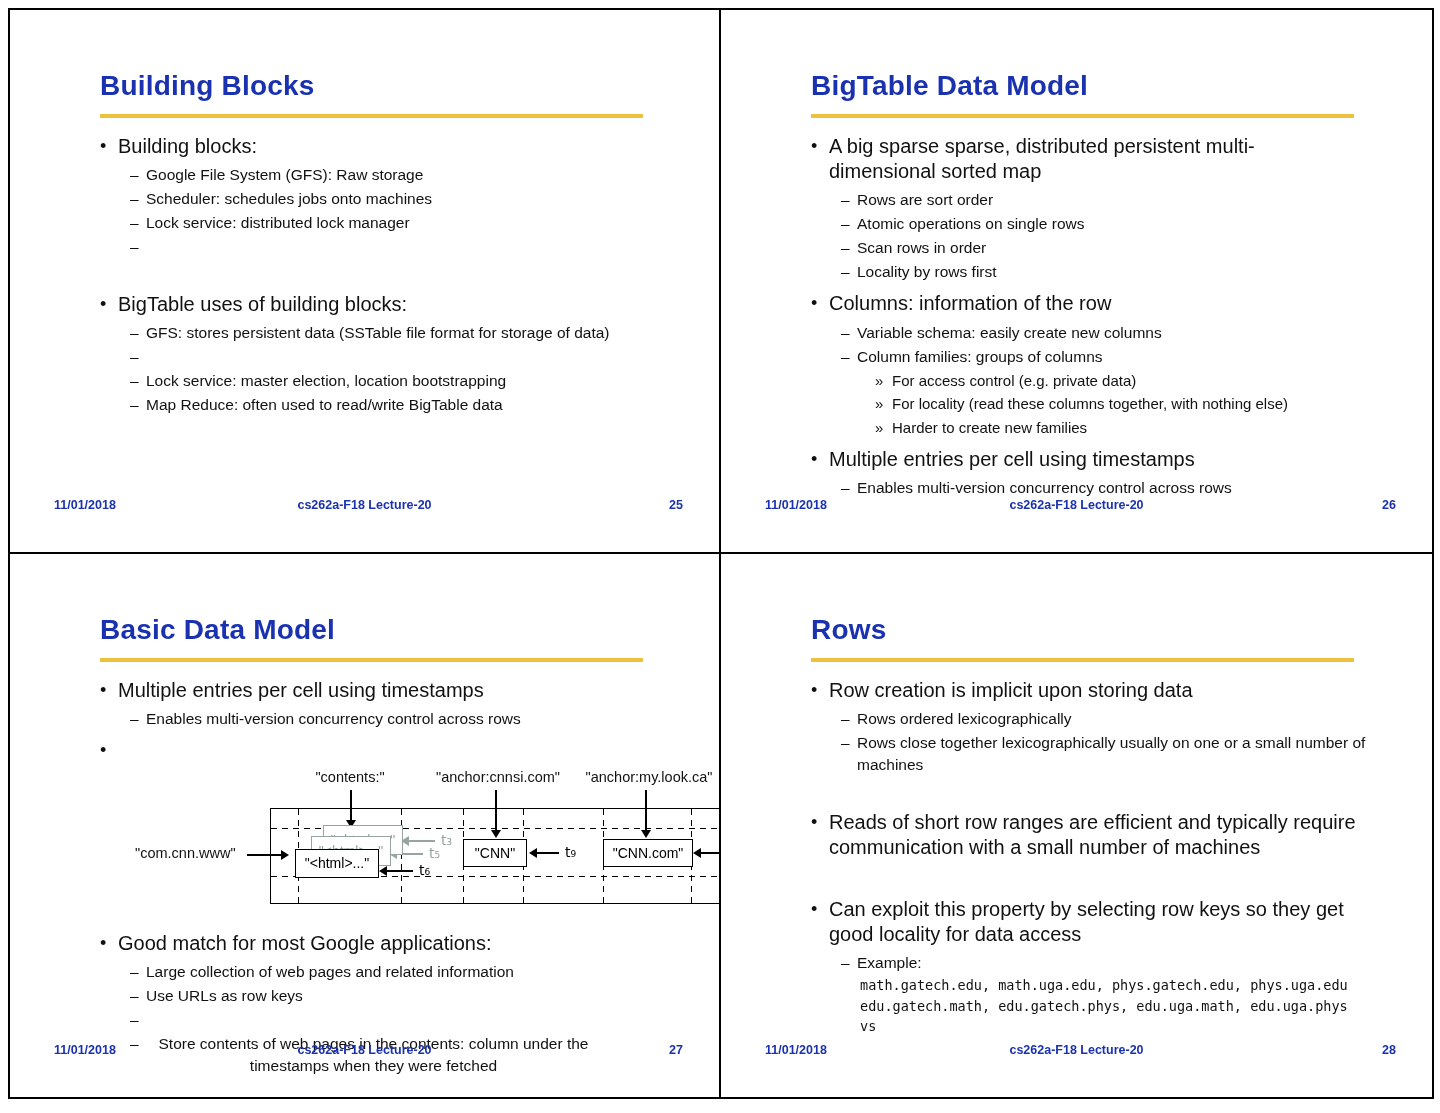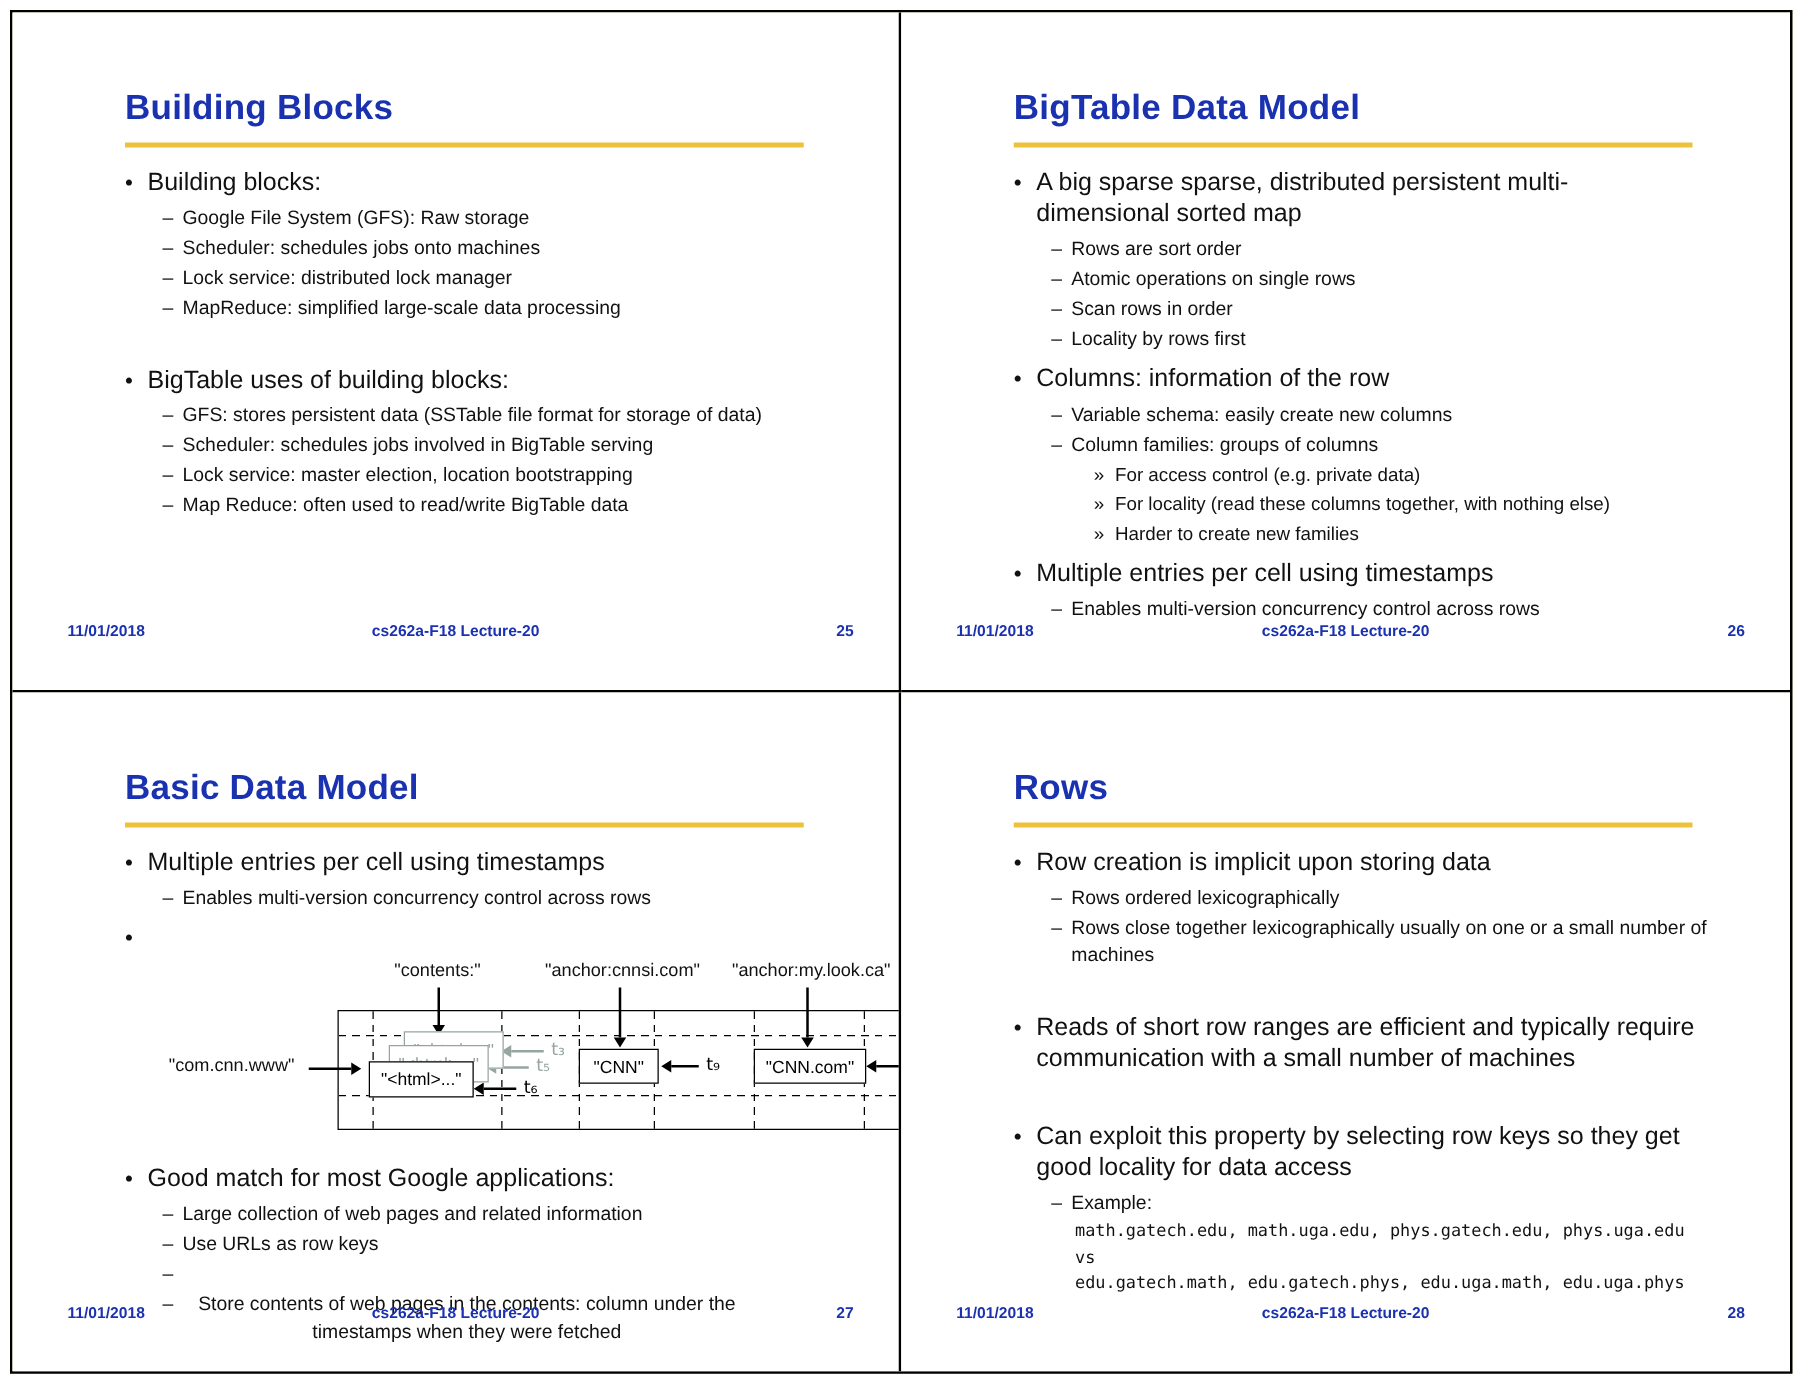--- a/index.html
+++ b/index.html
@@ -87,34 +87,32 @@
             <li class="li-d">
               <span class="marker">–</span>
               <span class="txt">Scheduler: schedules jobs onto machines</span>
             </li>
             <li class="li-d">
               <span class="marker">–</span>
               <span class="txt">Lock service: distributed lock manager</span>
             </li>
             <li class="li-d">
               <span class="marker">–</span>
-              <span class="txt">MapReduce: simplified large-scale data processing</span>
             </li>
             <li class="li-gap"></li>
             <li class="li-b">
               <span class="marker">•</span>
               <span class="txt">BigTable uses of building blocks:</span>
             </li>
             <li class="li-d">
               <span class="marker">–</span>
               <span class="txt">GFS: stores persistent data (SSTable file format for storage of data)</span>
             </li>
             <li class="li-d">
               <span class="marker">–</span>
-              <span class="txt">Scheduler: schedules jobs involved in BigTable serving</span>
             </li>
             <li class="li-d">
               <span class="marker">–</span>
               <span class="txt">Lock service: master election, location bootstrapping</span>
             </li>
             <li class="li-d">
               <span class="marker">–</span>
               <span class="txt">Map Reduce: often used to read/write BigTable data</span>
             </li>
           </ul>
@@ -320,24 +318,24 @@
               <span class="txt">Can exploit this property by selecting row keys so they get good locality for data access</span>
             </li>
             <li class="li-d">
               <span class="marker">–</span>
               <span class="txt">Example:</span>
             </li>
             <li class="li-mono">
               <span class="txt">math.gatech.edu, math.uga.edu, phys.gatech.edu, phys.uga.edu</span>
             </li>
             <li class="li-mono">
+              <span class="txt">edu.gatech.math, edu.gatech.phys, edu.uga.math, edu.uga.phys</span>
+            </li>
+            <li class="li-mono">
               <span class="txt">vs</span>
-            </li>
-            <li class="li-mono">
-              <span class="txt">edu.gatech.math, edu.gatech.phys, edu.uga.math, edu.uga.phys</span>
             </li>
           </ul>
       </div>
       <div class="footer">
         <span class="f-date">11/01/2018</span>
         <span class="f-center">cs262a-F18 Lecture-20</span>
         <span class="f-page">28</span>
       </div>
     </section>
 

